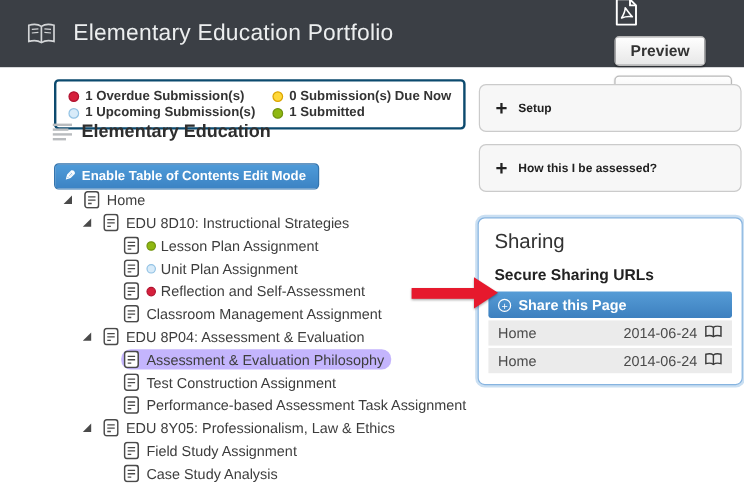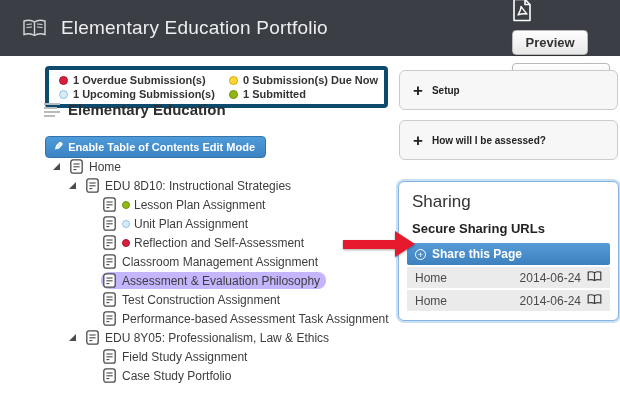--- a/index.html
+++ b/index.html
@@ -12,21 +12,21 @@
   .hdr-book{margin-right:14px;display:flex;}
   .hdr-title{color:#eceeef;font-size:19px;letter-spacing:.2px;}
   .hdr-right{margin-left:auto;display:flex;align-items:flex-start;gap:8px;flex-direction:column;}
   .hdr-btn{background:linear-gradient(#ffffff,#e7e7e7);border:1px solid #b9b9b9;border-radius:4px;
            padding:4px 12px;font-size:13px;font-weight:700;color:#333;cursor:pointer;
            font-family:"Liberation Sans",sans-serif;box-shadow:0 1px 1px rgba(0,0,0,.25);}
   .hdr-icon{display:flex;cursor:pointer;}
 
   
   .legend{position:absolute;left:45px;top:66px;width:343px;height:42px;background:#fff;
-          border:4px solid #0c4a6e;border-radius:4px;box-sizing:border-box;
+          border:2px solid #0c4a6e;border-radius:4px;box-sizing:border-box;
           display:grid;grid-template-columns:170px 1fr;row-gap:2px;align-content:center;
           padding-left:10px;}
   .legend-item{display:flex;align-items:center;font-size:11px;font-weight:700;color:#333;}
   .legend-dot{width:9px;height:9px;border-radius:50%;margin-right:5px;flex:none;box-sizing:border-box;}
 
   
   .toc-head{position:absolute;left:44px;top:101px;display:flex;align-items:center;gap:8px;}
   .toc-lines{display:flex;flex-direction:column;gap:2px;}
   .toc-lines span{display:block;height:2px;background:#b9bcbf;}
   .toc-title{font-size:15px;font-weight:700;color:#2e2e2e;}
@@ -222,70 +222,84 @@
         <svg width="13" height="15" viewBox="0 0 13 15">
           <rect x="0.8" y="0.8" width="11.4" height="13.4" rx="2.2" fill="#fff" stroke="#4a4a4a" stroke-width="1.3"></rect>
           <line x1="3.4" y1="5" x2="9.6" y2="5" stroke="#4a4a4a" stroke-width="1.1"></line>
           <line x1="3.4" y1="7.8" x2="9.6" y2="7.8" stroke="#4a4a4a" stroke-width="1.1"></line>
           <line x1="3.4" y1="10.6" x2="6.4" y2="10.6" stroke="#4a4a4a" stroke-width="1.1"></line>
         </svg>
       </span>
       <span class="tree-label">Classroom Management Assignment</span>
     </span>
   </div>
-      <div class="tree-row" style="padding-left: 56px;">
-    <span class="row-content hl">
-      <span class="doc-icon">
-        <svg width="13" height="15" viewBox="0 0 13 15">
-          <rect x="0.8" y="0.8" width="11.4" height="13.4" rx="2.2" fill="#fff" stroke="#4a4a4a" stroke-width="1.3"></rect>
-          <line x1="3.4" y1="5" x2="9.6" y2="5" stroke="#4a4a4a" stroke-width="1.1"></line>
-          <line x1="3.4" y1="7.8" x2="9.6" y2="7.8" stroke="#4a4a4a" stroke-width="1.1"></line>
-          <line x1="3.4" y1="10.6" x2="6.4" y2="10.6" stroke="#4a4a4a" stroke-width="1.1"></line>
-        </svg>
-      </span>
-      <span class="tree-label">Assessment &amp; Evaluation Philosophy</span>
-    </span>
-  </div>
-      <div class="tree-row" style="padding-left: 56px;">
-    <span class="row-content">
-      <span class="doc-icon">
-        <svg width="13" height="15" viewBox="0 0 13 15">
-          <rect x="0.8" y="0.8" width="11.4" height="13.4" rx="2.2" fill="#fff" stroke="#4a4a4a" stroke-width="1.3"></rect>
-          <line x1="3.4" y1="5" x2="9.6" y2="5" stroke="#4a4a4a" stroke-width="1.1"></line>
-          <line x1="3.4" y1="7.8" x2="9.6" y2="7.8" stroke="#4a4a4a" stroke-width="1.1"></line>
-          <line x1="3.4" y1="10.6" x2="6.4" y2="10.6" stroke="#4a4a4a" stroke-width="1.1"></line>
-        </svg>
-      </span>
-      <span class="tree-label">Test Construction Assignment</span>
-    </span>
-  </div>
-      <div class="tree-row" style="padding-left: 56px;">
-    <span class="row-content">
-      <span class="doc-icon">
-        <svg width="13" height="15" viewBox="0 0 13 15">
-          <rect x="0.8" y="0.8" width="11.4" height="13.4" rx="2.2" fill="#fff" stroke="#4a4a4a" stroke-width="1.3"></rect>
-          <line x1="3.4" y1="5" x2="9.6" y2="5" stroke="#4a4a4a" stroke-width="1.1"></line>
-          <line x1="3.4" y1="7.8" x2="9.6" y2="7.8" stroke="#4a4a4a" stroke-width="1.1"></line>
-          <line x1="3.4" y1="10.6" x2="6.4" y2="10.6" stroke="#4a4a4a" stroke-width="1.1"></line>
-        </svg>
-      </span>
-      <span class="tree-label">Performance-based Assessment Task Assignment</span>
-    </span>
-  </div>
       <div class="tree-row" style="padding-left: 24px;">
     <span class="expander"></span>
         <span class="row-content">
       <span class="doc-icon">
         <svg width="13" height="15" viewBox="0 0 13 15">
           <rect x="0.8" y="0.8" width="11.4" height="13.4" rx="2.2" fill="#fff" stroke="#4a4a4a" stroke-width="1.3"></rect>
           <line x1="3.4" y1="5" x2="9.6" y2="5" stroke="#4a4a4a" stroke-width="1.1"></line>
           <line x1="3.4" y1="7.8" x2="9.6" y2="7.8" stroke="#4a4a4a" stroke-width="1.1"></line>
           <line x1="3.4" y1="10.6" x2="6.4" y2="10.6" stroke="#4a4a4a" stroke-width="1.1"></line>
         </svg>
       </span>
+      <span class="tree-label">EDU 8P04: Assessment &amp; Evaluation</span>
+    </span>
+  </div>
+      <div class="tree-row" style="padding-left: 56px;">
+    <span class="row-content hl">
+      <span class="doc-icon">
+        <svg width="13" height="15" viewBox="0 0 13 15">
+          <rect x="0.8" y="0.8" width="11.4" height="13.4" rx="2.2" fill="#fff" stroke="#4a4a4a" stroke-width="1.3"></rect>
+          <line x1="3.4" y1="5" x2="9.6" y2="5" stroke="#4a4a4a" stroke-width="1.1"></line>
+          <line x1="3.4" y1="7.8" x2="9.6" y2="7.8" stroke="#4a4a4a" stroke-width="1.1"></line>
+          <line x1="3.4" y1="10.6" x2="6.4" y2="10.6" stroke="#4a4a4a" stroke-width="1.1"></line>
+        </svg>
+      </span>
+      <span class="tree-label">Assessment &amp; Evaluation Philosophy</span>
+    </span>
+  </div>
+      <div class="tree-row" style="padding-left: 56px;">
+    <span class="row-content">
+      <span class="doc-icon">
+        <svg width="13" height="15" viewBox="0 0 13 15">
+          <rect x="0.8" y="0.8" width="11.4" height="13.4" rx="2.2" fill="#fff" stroke="#4a4a4a" stroke-width="1.3"></rect>
+          <line x1="3.4" y1="5" x2="9.6" y2="5" stroke="#4a4a4a" stroke-width="1.1"></line>
+          <line x1="3.4" y1="7.8" x2="9.6" y2="7.8" stroke="#4a4a4a" stroke-width="1.1"></line>
+          <line x1="3.4" y1="10.6" x2="6.4" y2="10.6" stroke="#4a4a4a" stroke-width="1.1"></line>
+        </svg>
+      </span>
+      <span class="tree-label">Test Construction Assignment</span>
+    </span>
+  </div>
+      <div class="tree-row" style="padding-left: 56px;">
+    <span class="row-content">
+      <span class="doc-icon">
+        <svg width="13" height="15" viewBox="0 0 13 15">
+          <rect x="0.8" y="0.8" width="11.4" height="13.4" rx="2.2" fill="#fff" stroke="#4a4a4a" stroke-width="1.3"></rect>
+          <line x1="3.4" y1="5" x2="9.6" y2="5" stroke="#4a4a4a" stroke-width="1.1"></line>
+          <line x1="3.4" y1="7.8" x2="9.6" y2="7.8" stroke="#4a4a4a" stroke-width="1.1"></line>
+          <line x1="3.4" y1="10.6" x2="6.4" y2="10.6" stroke="#4a4a4a" stroke-width="1.1"></line>
+        </svg>
+      </span>
+      <span class="tree-label">Performance-based Assessment Task Assignment</span>
+    </span>
+  </div>
+      <div class="tree-row" style="padding-left: 24px;">
+    <span class="expander"></span>
+        <span class="row-content">
+      <span class="doc-icon">
+        <svg width="13" height="15" viewBox="0 0 13 15">
+          <rect x="0.8" y="0.8" width="11.4" height="13.4" rx="2.2" fill="#fff" stroke="#4a4a4a" stroke-width="1.3"></rect>
+          <line x1="3.4" y1="5" x2="9.6" y2="5" stroke="#4a4a4a" stroke-width="1.1"></line>
+          <line x1="3.4" y1="7.8" x2="9.6" y2="7.8" stroke="#4a4a4a" stroke-width="1.1"></line>
+          <line x1="3.4" y1="10.6" x2="6.4" y2="10.6" stroke="#4a4a4a" stroke-width="1.1"></line>
+        </svg>
+      </span>
       <span class="tree-label">EDU 8Y05: Professionalism, Law &amp; Ethics</span>
     </span>
   </div>
       <div class="tree-row" style="padding-left: 56px;">
     <span class="row-content">
       <span class="doc-icon">
         <svg width="13" height="15" viewBox="0 0 13 15">
           <rect x="0.8" y="0.8" width="11.4" height="13.4" rx="2.2" fill="#fff" stroke="#4a4a4a" stroke-width="1.3"></rect>
           <line x1="3.4" y1="5" x2="9.6" y2="5" stroke="#4a4a4a" stroke-width="1.1"></line>
           <line x1="3.4" y1="7.8" x2="9.6" y2="7.8" stroke="#4a4a4a" stroke-width="1.1"></line>
@@ -298,32 +312,32 @@
       <div class="tree-row" style="padding-left: 56px;">
     <span class="row-content">
       <span class="doc-icon">
         <svg width="13" height="15" viewBox="0 0 13 15">
           <rect x="0.8" y="0.8" width="11.4" height="13.4" rx="2.2" fill="#fff" stroke="#4a4a4a" stroke-width="1.3"></rect>
           <line x1="3.4" y1="5" x2="9.6" y2="5" stroke="#4a4a4a" stroke-width="1.1"></line>
           <line x1="3.4" y1="7.8" x2="9.6" y2="7.8" stroke="#4a4a4a" stroke-width="1.1"></line>
           <line x1="3.4" y1="10.6" x2="6.4" y2="10.6" stroke="#4a4a4a" stroke-width="1.1"></line>
         </svg>
       </span>
-      <span class="tree-label">Case Study Portfolio</span>
+      <span class="tree-label">Case Study Analysis</span>
     </span>
   </div>
     </div>
 
   <div class="side-panel" style="top:70px">
     <span class="plus">+</span>
     <span class="lbl">Setup</span>
   </div>
   <div class="side-panel" style="top:120px">
     <span class="plus">+</span>
-    <span class="lbl">How will I be assessed?</span>
+    <span class="lbl">How this I be assessed?</span>
   </div>
 
   <div class="sharing">
     <div class="sharing-title">Sharing</div>
     <div class="sharing-sub">Secure Sharing URLs</div>
     <div class="share-btn">
       <span class="circle-plus">+</span>
       <span class="txt">Share this Page</span>
     </div>
     <div id="share-rows">

